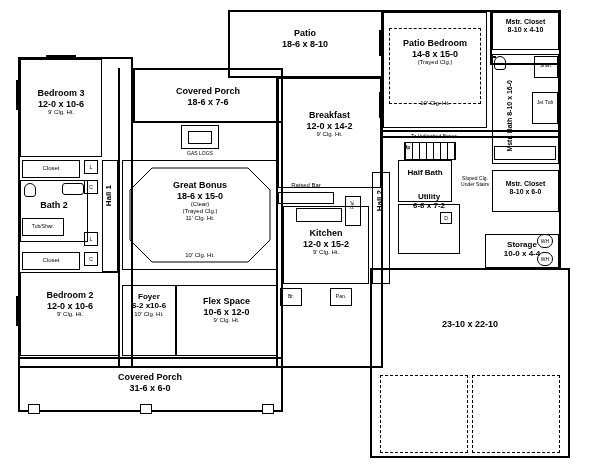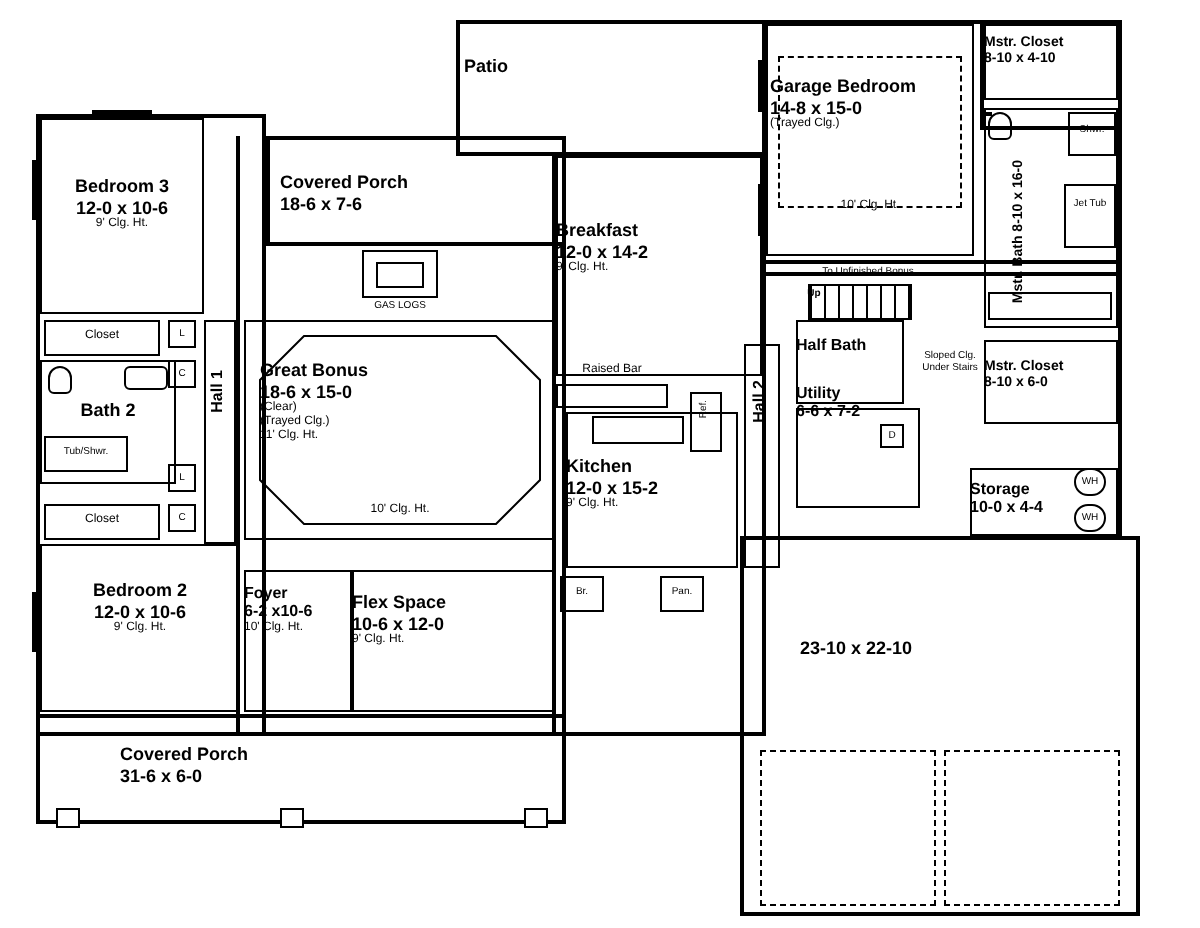--- a/index.html
+++ b/index.html
@@ -1,19 +1,19 @@
 <!DOCTYPE html>
 <html><head>
 <meta charset="utf-8">
 <style>
   html,body{margin:0;padding:0;background:#ffffff;}
   body{width:600px;height:464px;font-family:"Liberation Sans",sans-serif;color:#000;}
   #plan{position:relative;width:600px;height:464px;overflow:hidden;}
   .wall{position:absolute;background:#000;}
-  .rm{position:absolute;box-sizing:border-box;line-height:1.18;}
+  .rm{position:absolute;box-sizing:border-box;text-align:center;line-height:1.18;}
   .rm .n{font-weight:bold;}
   .rm .d{font-weight:bold;}
   .rm .s{font-size:6px;font-weight:normal;}
   .t9{font-size:9px;}
   .t8{font-size:8px;}
   .t7{font-size:7px;}
   .t6{font-size:6px;}
   .t5{font-size:5px;}
   .outline{position:absolute;border:2px solid #000;box-sizing:border-box;}
   .thin{position:absolute;border:1px solid #000;box-sizing:border-box;}
@@ -91,20 +91,21 @@
   <div class="thin" style="left:102px;top:160px;width:16px;height:112px;"></div>
   <div class="vert t8" style="position:absolute;left:104px;top:185px;font-weight:bold;">Hall 1</div>
 
   <div class="rm t9" style="left:140px;top:86px;width:136px;">
     <div class="n">Covered Porch</div>
     <div class="d">18-6 x 7-6</div>
   </div>
 
   <div class="rm t9" style="left:232px;top:28px;width:146px;">
     <div class="n">Patio</div>
+    <div class="d">18-6 x 8-10</div>
   </div>
 
   <div class="thin" style="left:122px;top:160px;width:155px;height:110px;"></div>
 
   <svg style="position:absolute;left:128px;top:166px;" width="144" height="98" viewBox="0 0 144 98">
     <polygon points="24,2 120,2 142,24 142,74 120,96 24,96 2,74 2,24" fill="none" stroke="#000" stroke-width="1"></polygon>
   </svg>
   <div class="rm t9" style="left:130px;top:180px;width:140px;">
     <div class="n">Great Bonus</div>
     <div class="d">18-6 x 15-0</div>
@@ -163,21 +164,21 @@
   <div class="thin t5 ctr" style="left:440px;top:212px;width:12px;height:12px;">
       <span>D</span>
     </div>
 
   <div class="thin" style="left:372px;top:172px;width:18px;height:112px;"></div>
   <div class="vert t8" style="position:absolute;left:375px;top:190px;font-weight:bold;">Hall 2</div>
 
   <div class="thin" style="left:383px;top:12px;width:104px;height:116px;"></div>
   <div class="dash" style="left:389px;top:28px;width:92px;height:76px;"></div>
   <div class="rm t9" style="left:385px;top:38px;width:100px;">
-    <div class="n">Garage Bedroom</div>
+    <div class="n">Patio Bedroom</div>
     <div class="d">14-8 x 15-0</div>
     <div class="s">(Trayed Clg.)</div>
   </div>
   <div class="lbl t6" style="left:385px;top:100px;width:100px;">10' Clg. Ht.</div>
 
   <div class="thin" style="left:492px;top:12px;width:67px;height:38px;"></div>
   <div class="rm t7" style="left:492px;top:18px;width:67px;">
     <div class="n">Mstr. Closet</div>
     <div class="d">8-10 x 4-10</div>
   </div>

